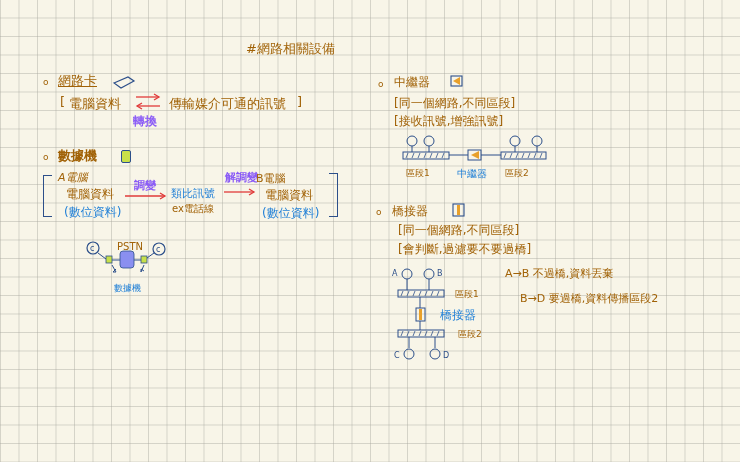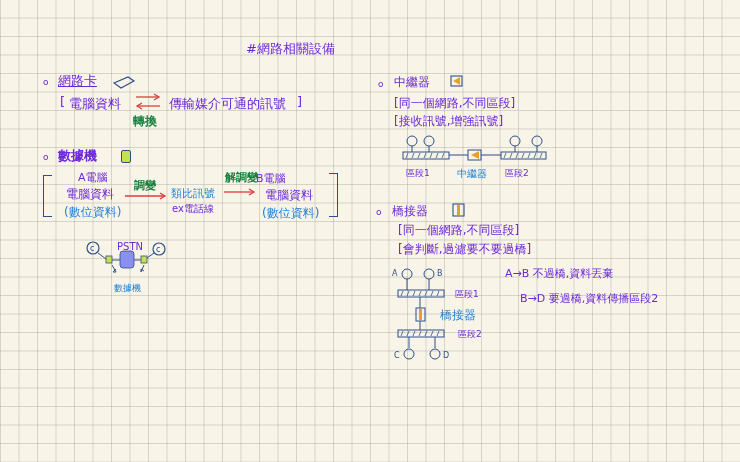--- a/index.html
+++ b/index.html
@@ -8,23 +8,23 @@
     background-color:#f8f5e8;
     background-image:
       linear-gradient(to right, rgba(170,170,160,0.45) 1px, transparent 1px),
       linear-gradient(to bottom, rgba(170,170,160,0.45) 1px, transparent 1px);
     background-size:18.5px 18.5px;
     background-position:0px -1px;
     font-family:"DejaVu Sans", sans-serif;
     color:#2c4f8a;
   }
   .abs { position:absolute; white-space:nowrap; }
-  .navy { color:#6d28d9; }
+  .navy { color:#a16207; }
   .blue { color:#1f7fd6; }
-  .red  { color:#15803d; }
+  .red  { color:#8b5cf6; }
   .t13 { font-size:13px; }
   .t12 { font-size:12px; }
   .t11 { font-size:11px; }
   .t10 { font-size:10px; }
   .t9  { font-size:9px; }
   .t7  { font-size:10px; }
   .bullet { font-size:9px; }
   .bracket {
     position:absolute; border:1.5px solid #2c4f8a;
   }
@@ -54,21 +54,21 @@
 <div class="abs navy t13" style="left:169px;top:95px;">傳輸媒介可通的訊號</div>
 <div class="abs navy t13" style="left:297px;top:94px;">]</div>
 
 <div class="abs bullet navy" style="left:43px;top:152px;">o</div>
 <div class="abs navy t13" style="left:58px;top:147px;font-weight:bold;">數據機</div>
 <div class="abs" style="left:121px;top:150px;width:8px;height:11px;background:#c8e04a;border:1px solid #2c4f8a;border-radius:2px;"></div>
 
 <div class="bracket bl" style="left:43px;top:175px;height:40px;"></div>
 <div class="bracket br" style="left:329px;top:173px;height:42px;"></div>
 
-<div class="abs navy t11" style="left:78px;top:170px;">A電腦</div>
+<div class="abs navy t11" style="left:58px;top:170px;font-style:italic;">A電腦</div>
 <div class="abs navy t12" style="left:66px;top:186px;">電腦資料</div>
 <div class="abs blue t12" style="left:64px;top:204px;">(數位資料)</div>
 
 <div class="abs red t11" style="left:134px;top:178px;font-weight:bold;">調變</div>
 <svg style="left:125px;top:192px;" width="44" height="8">
   <line x1="0" y1="4" x2="40" y2="4" stroke="#e03a3a" stroke-width="1.3"></line>
   <polyline points="35,1 40,4 35,7" fill="none" stroke="#e03a3a" stroke-width="1.3"></polyline>
 </svg>
 
 <div class="abs blue t11" style="left:171px;top:186px;">類比訊號</div>

